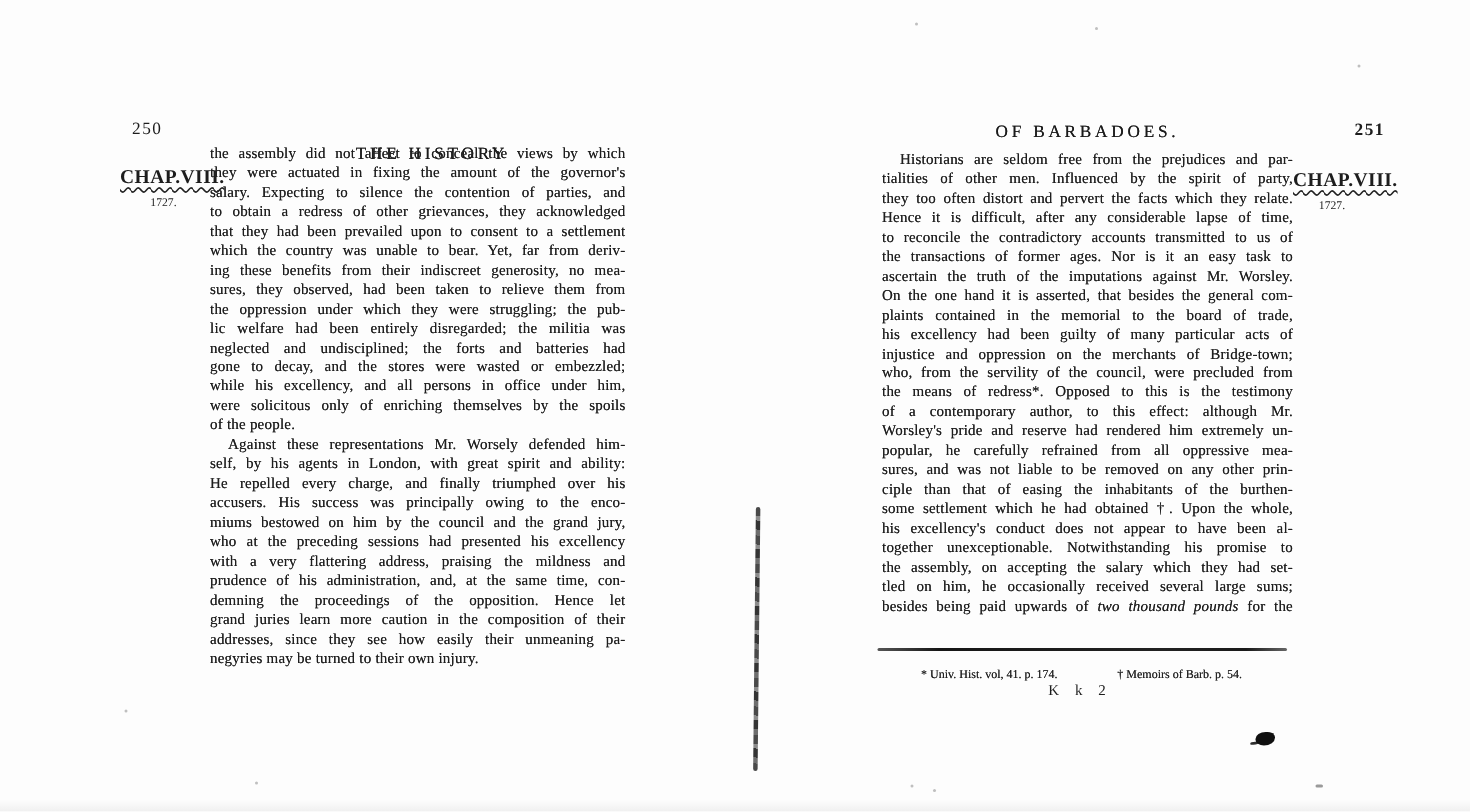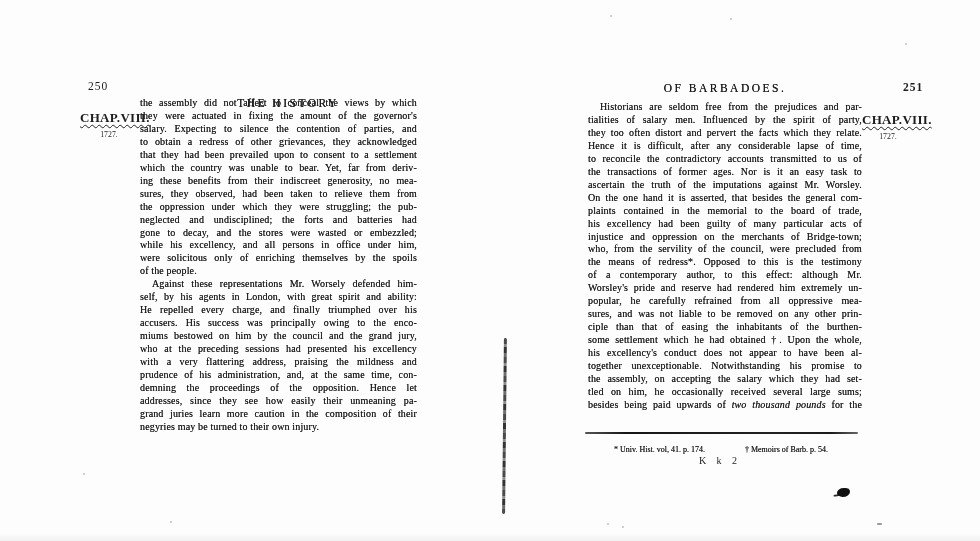--- a/index.html
+++ b/index.html
@@ -78,50 +78,51 @@
   <div class="text-col col-left">
       <div class="line j">the assembly did not affect to conceal the views by which</div>
       <div class="line j">they were actuated in fixing the amount of the governor's</div>
       <div class="line j">salary.  Expecting to silence the contention of parties, and</div>
       <div class="line j">to obtain a redress of other grievances, they acknowledged</div>
       <div class="line j">that they had been prevailed upon to consent to a settlement</div>
       <div class="line j">which the country was unable to bear.  Yet, far from deriv-</div>
       <div class="line j">ing these benefits from their indiscreet generosity, no mea-</div>
       <div class="line j">sures, they observed, had been taken to relieve them from</div>
       <div class="line j">the oppression under which they were struggling; the pub-</div>
+      <div class="line j">lic welfare had been entirely disregarded; the militia was</div>
       <div class="line j">neglected and undisciplined; the forts and batteries had</div>
       <div class="line j">gone to decay, and the stores were wasted or embezzled;</div>
       <div class="line j">while his excellency, and all persons in office under him,</div>
       <div class="line j">were solicitous only of enriching themselves by the spoils</div>
       <div class="line">of the people.</div>
       <div class="line j ind">Against these representations Mr. Worsely defended him-</div>
       <div class="line j">self, by his agents in London, with great spirit and ability:</div>
       <div class="line j">He repelled every charge, and finally triumphed over his</div>
       <div class="line j">accusers.  His success was principally owing to the enco-</div>
       <div class="line j">miums bestowed on him by the council and the grand jury,</div>
       <div class="line j">who at the preceding sessions had presented his excellency</div>
       <div class="line j">with a very flattering address, praising the mildness and</div>
       <div class="line j">prudence of his administration, and, at the same time, con-</div>
       <div class="line j">demning the proceedings of the opposition.  Hence let</div>
+      <div class="line j">grand juries learn more caution in the composition of their</div>
       <div class="line j">addresses, since they see how easily their unmeaning pa-</div>
-      <div class="line j">grand juries learn more caution in the composition of their</div>
       <div class="line">negyries may be turned to their own injury.</div>
     </div>
 
   <div class="rhead rhead-right">OF BARBADOES.</div>
   <div class="pnum pnum-right">251</div>
 
   <div class="margin-note mn-right">
     <div class="chap">CHAP.VIII.</div>
     <div class="year">1727.</div>
   </div>
 
   <div class="text-col col-right">
       <div class="line j ind">Historians are seldom free from the prejudices and par-</div>
-      <div class="line j">tialities of salary men.  Influenced by the spirit of party,</div>
+      <div class="line j">tialities of other men.  Influenced by the spirit of party,</div>
       <div class="line j">they too often distort and pervert the facts which they relate.</div>
       <div class="line j">Hence it is difficult, after any considerable lapse of time,</div>
       <div class="line j">to reconcile the contradictory accounts transmitted to us of</div>
       <div class="line j">the transactions of former ages.  Nor is it an easy task to</div>
       <div class="line j">ascertain the truth of the imputations against Mr. Worsley.</div>
       <div class="line j">On the one hand it is asserted, that besides the general com-</div>
       <div class="line j">plaints contained in the memorial to the board of trade,</div>
       <div class="line j">his excellency had been guilty of many particular acts of</div>
       <div class="line j">injustice and oppression on the merchants of Bridge-town;</div>
       <div class="line j">who, from the servility of the council, were precluded from</div>

